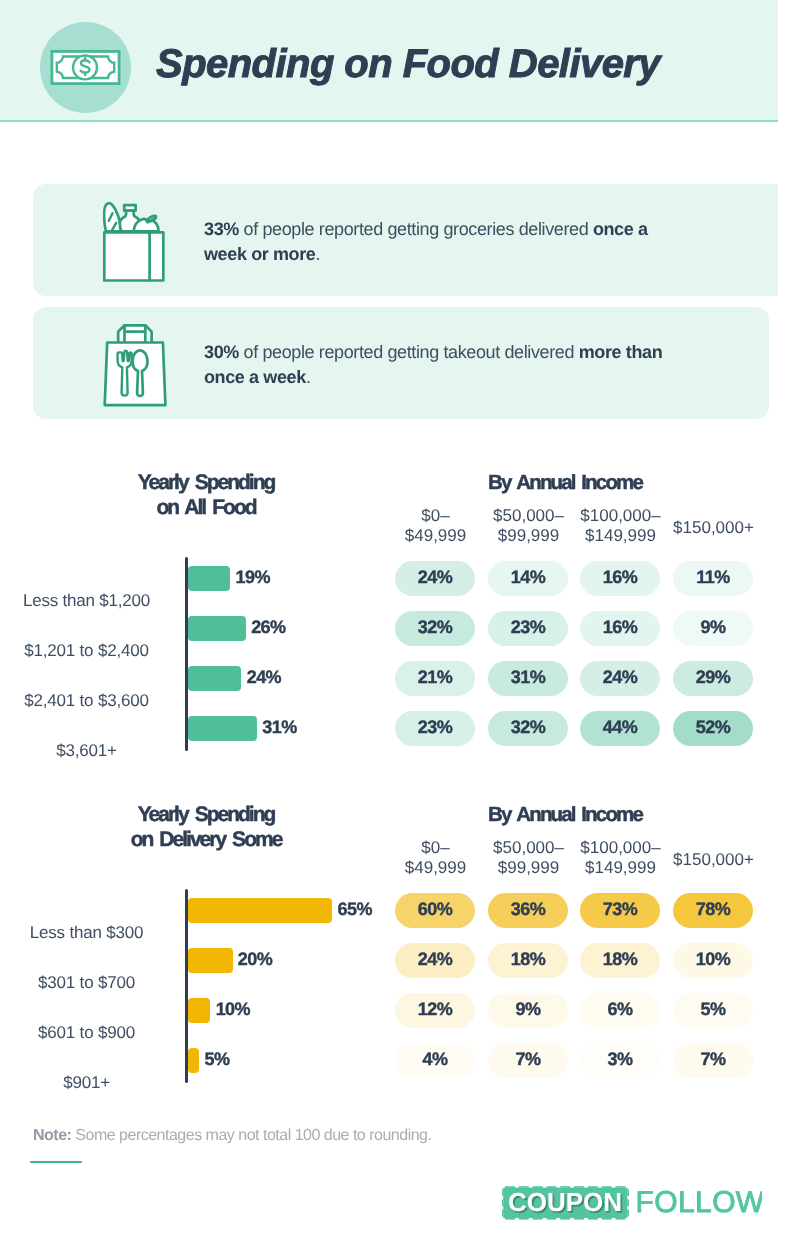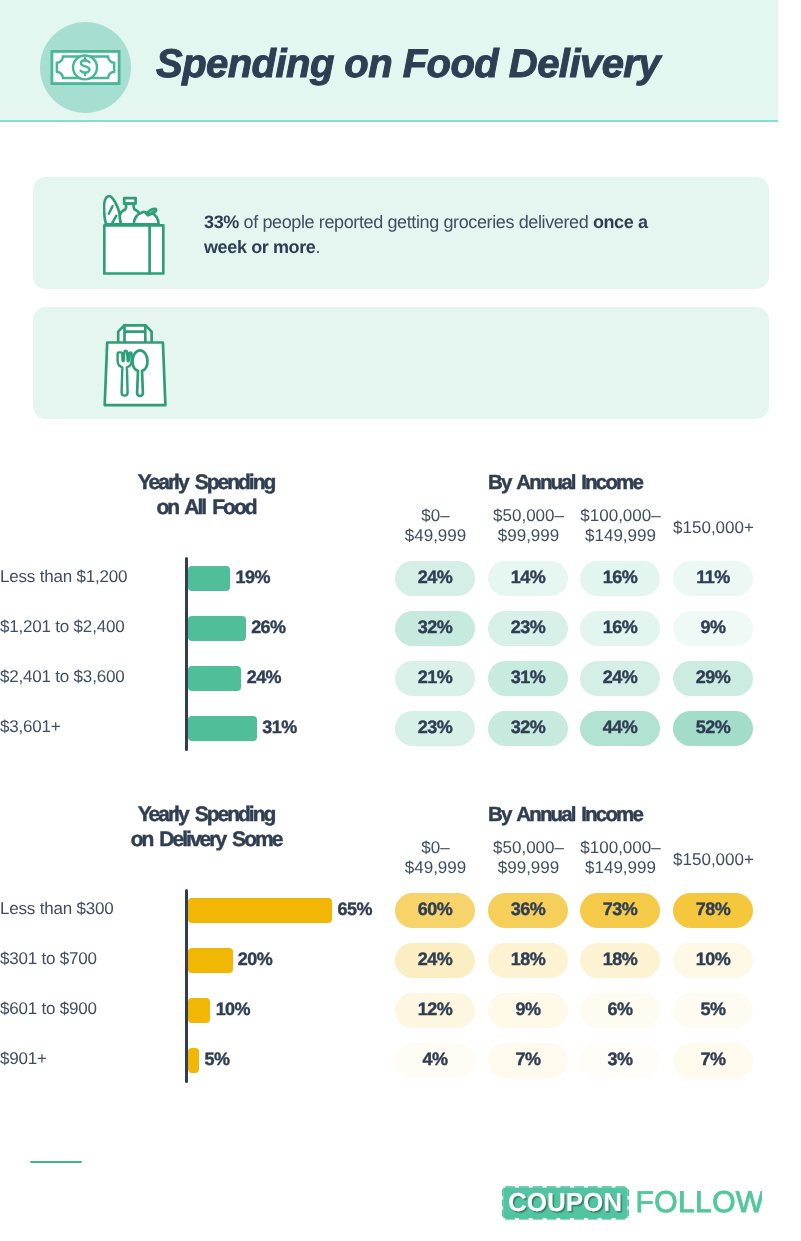--- a/index.html
+++ b/index.html
@@ -14,21 +14,21 @@
   .header-rule{position:absolute;left:0;top:120.3px;width:801px;height:1.9px;background:#8adcce;}
   .hdr-icon-circle{position:absolute;left:40px;top:22px;width:91px;height:91px;border-radius:50%;
       background:#a6dfd2;}
   .hdr-icon-circle svg{position:absolute;left:10px;top:28px;}
   .hdr-title{position:absolute;left:156px;top:40px;font-size:40px;font-weight:700;font-style:italic;
       color:#2f3e53;letter-spacing:-0.55px;white-space:nowrap;line-height:48px;
       -webkit-text-stroke:1.0px #2f3e53;}
 
   
   .callout{position:absolute;left:33px;width:736px;height:112px;background:#e4f6ef;border-radius:13px;}
-  .callout.c1{top:177px;}
+  .callout.c1{top:184px;padding-left:20px;}
   .callout.c2{top:307px;}
   .callout .co-icon{position:absolute;}
   .callout .co-text{position:absolute;left:171px;top:33px;width:466px;font-size:18px;line-height:25.3px;
       color:#3f4e62;font-weight:400;letter-spacing:-0.38px;}
   .callout .co-text b{font-weight:700;color:#2f3e53;}
 
   
   .chart{position:absolute;left:0;width:801px;}
   .chart.g{top:460px;}
   .chart.y{top:792px;}
@@ -36,22 +36,22 @@
   .ch-title{position:absolute;left:76px;width:260px;text-align:center;font-size:21px;font-weight:700;
       color:#2f3e53;line-height:24.9px;letter-spacing:-2.0px;word-spacing:3.2px;-webkit-text-stroke:0.45px #2f3e53;}
   .ch-title2{position:absolute;left:405px;width:320px;text-align:center;font-size:20.5px;font-weight:700;
       color:#2f3e53;letter-spacing:-1.82px;word-spacing:2.6px;-webkit-text-stroke:0.45px #2f3e53;}
 
   .col-head{position:absolute;font-size:17px;color:#3f4e62;text-align:center;line-height:20px;
       width:150px;font-weight:400;letter-spacing:0px;}
 
   .axis{position:absolute;left:184.9px;width:3.2px;background:#2f3e53;border-radius:2px;}
 
-  .rowlabel{position:absolute;left:0px;width:173px;text-align:left;font-size:17px;color:#3f4e62;
-      font-weight:400;letter-spacing:-0.2px;}
+  .rowlabel{position:absolute;left:0px;width:173px;text-align:center;font-size:17px;color:#3f4e62;
+      font-weight:400;letter-spacing:-0.2px;margin-top:24px;}
   .bar{position:absolute;height:25px;border-radius:4px;}
   .barval{position:absolute;font-size:18px;font-weight:700;color:#2f3e53;letter-spacing:-0.55px;
       -webkit-text-stroke:0.4px #2f3e53;}
 
   .pill{position:absolute;width:80px;height:35px;border-radius:17.5px;}
   .pill span{position:absolute;left:0;top:0;width:80px;height:35px;line-height:33px;text-align:center;
       font-size:18px;font-weight:700;color:#2f3e53;letter-spacing:-0.5px;-webkit-text-stroke:0.4px #2f3e53;}
 
   
   .note{position:absolute;left:33px;top:1127px;font-size:16px;color:#a6adb6;font-weight:400;
@@ -140,20 +140,21 @@
                  c0 -0.8 -0.5 -1.4 -1.2 -1.4 z" fill="#ffffff" stroke-width="2.4" stroke-linejoin="round"></path>
         </g>
         <g>
 
         <path d="M37.0 26.3 c-4.1 0 -7.5 4.9 -7.5 11.0 c0 4.8 2.2 8.6 5.5 9.6
                  l-0.9 21.8 c-0.1 2.0 1.2 3.3 2.9 3.3 s3.0 -1.3 2.9 -3.3 l-0.9 -21.8
                  c3.3 -1.0 5.5 -4.8 5.5 -9.6 c0 -6.1 -3.4 -11.0 -7.5 -11.0 z" fill="#ffffff"></path>
         </g>
         </svg>
     </div>
+    <div class="co-text"><b>30%</b><span> of people reported getting takeout delivered </span><b>more than once a week</b><span>.</span></div>
   </div>
 
   <div id="charts">
       <div class="chart g">
         <div class="ch-title" style="top: 11px;">
           <div>Yearly Spending</div>
           <div>on All Food</div>
         </div>
         <div class="ch-title2" style="top: 10.5px;">By Annual Income</div>
         <div class="col-head" style="left: 360.5px; top: 45.5px;">
@@ -311,20 +312,23 @@
         </div>
         <div class="pill" style="left: 580px; top: 251px; background: rgb(255, 253, 248);">
           <span>3%</span>
         </div>
         <div class="pill" style="left: 673px; top: 251px; background: rgb(254, 250, 237);">
           <span>7%</span>
         </div>
       </div>
     </div>
 
+  <div class="note">
+    <b>Note:</b><span> Some percentages may not total 100 due to rounding.</span>
+  </div>
   <div class="note-rule"></div>
 
   <div class="logo">
     <svg width="260" height="36" viewBox="0 0 260 36">
       <defs>
         <filter id="lsh" x="-20%" y="-20%" width="160%" height="160%">
           <feDropShadow dx="1.6" dy="1.6" stdDeviation="0" flood-color="#2d8162" flood-opacity="0.95"></feDropShadow>
         </filter>
       </defs>
       <g>

